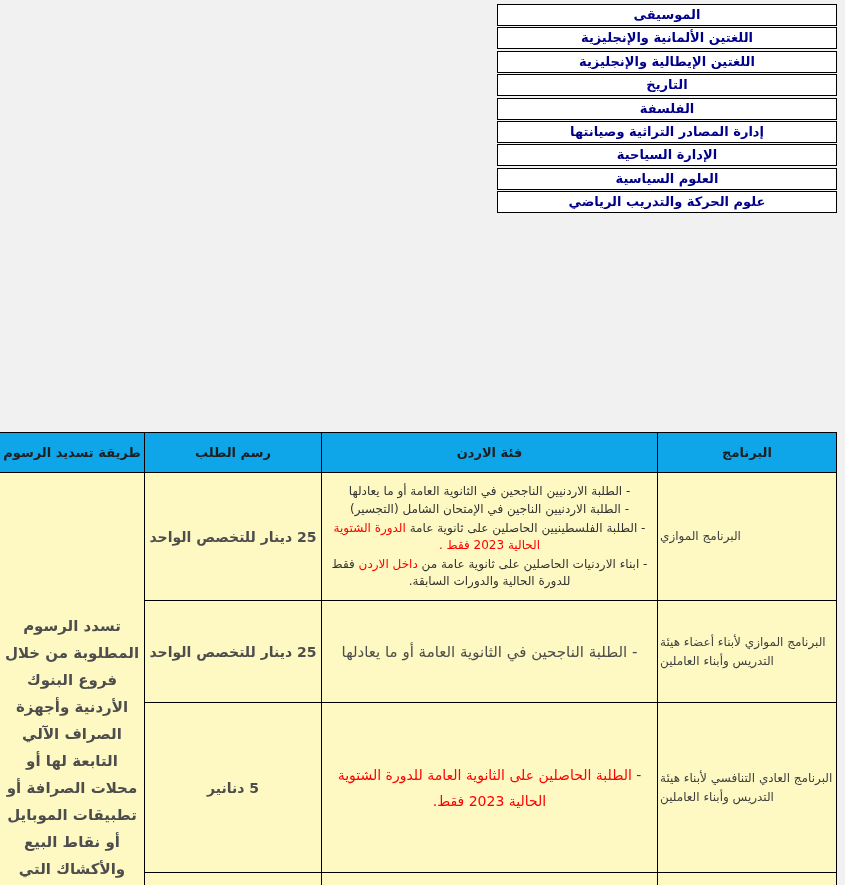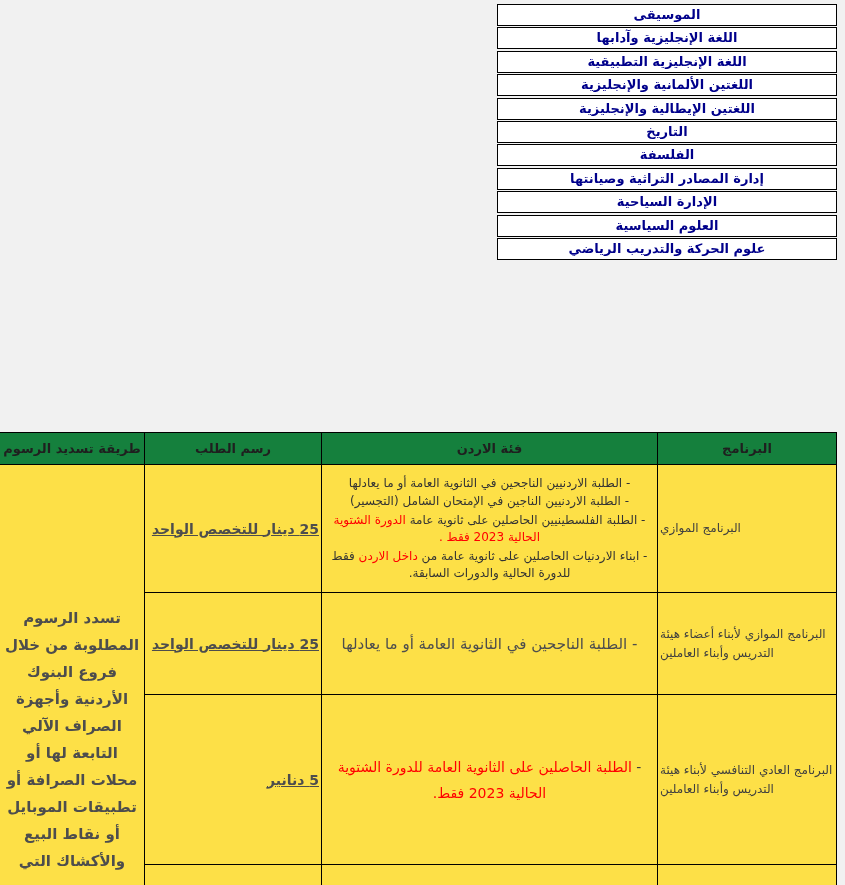--- a/index.html
+++ b/index.html
@@ -48,50 +48,49 @@
     position: absolute;
     top: 432px;
     right: 8px;
     width: 837px;
     border-collapse: collapse;
     table-layout: fixed;
   }
   table.fees th, table.fees td {
     box-sizing: border-box;
     border: 1px solid #000;
-    background: #fde047;
+    background: #fef9c3;
     vertical-align: middle;
     padding: 2px;
   }
   table.fees th {
-    background: #15803d;
-    height: 32px;
+    background: #0ea5e9;
+    height: 40px;
     font-size: 13px;
     font-weight: bold;
     color: #1f1f1f;
     text-align: center;
   }
   tr.r1 { height: 128px; }
   tr.r2 { height: 102px; }
   tr.r3 { height: 170px; }
   tr.r4 { height: 150px; }
 
   td.prog {
     text-align: left;
     font-size: 12px;
     color: #3f3f3f;
     line-height: 19px;
     padding: 0 16px;
   }
   td.fee {
-    text-align: right;
+    text-align: center;
     font-size: 14px;
     font-weight: bold;
     color: #4d4d4d;
-    text-decoration: underline;
   }
   td.cat1 {
     font-size: 12px;
     color: #333333;
     text-align: center;
     padding: 4px 14px;
   }
   .cat-item {
     line-height: 17.5px;
     margin: 1px 0;
@@ -123,22 +122,20 @@
     vertical-align: middle;
   }
 </style>
 </head>
 <body>
 
 <div class="page">
 
   <div class="majors">
     <div class="major-row">الموسيقى</div>
-    <div class="major-row">اللغة الإنجليزية وآدابها</div>
-    <div class="major-row">اللغة الإنجليزية التطبيقية</div>
     <div class="major-row">اللغتين الألمانية والإنجليزية</div>
     <div class="major-row">اللغتين الإيطالية والإنجليزية</div>
     <div class="major-row">التاريخ</div>
     <div class="major-row">الفلسفة</div>
     <div class="major-row">إدارة المصادر التراثية وصيانتها</div>
     <div class="major-row">الإدارة السياحية</div>
     <div class="major-row">العلوم السياسية</div>
     <div class="major-row">علوم الحركة والتدريب الرياضي</div>
   </div>
 

